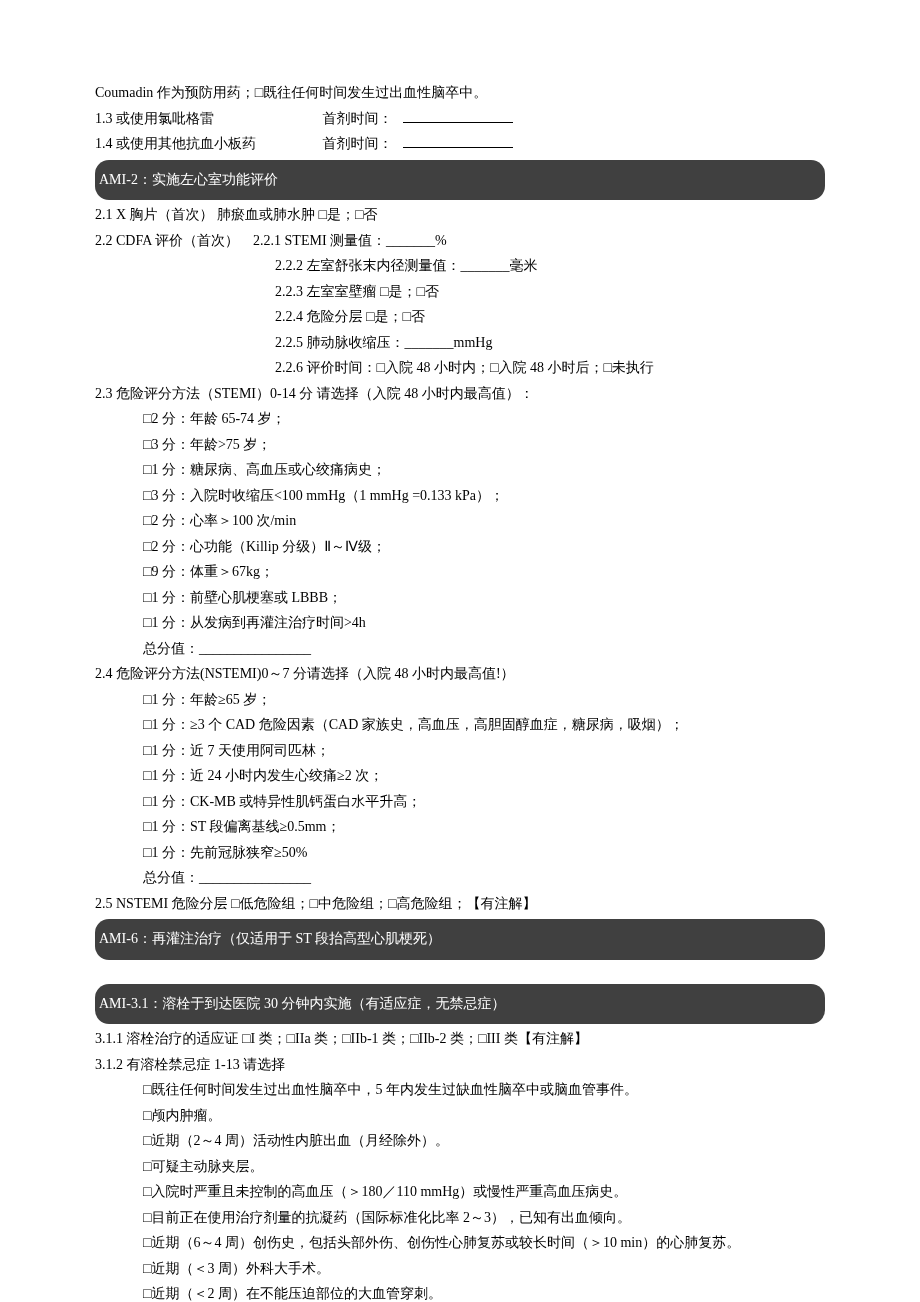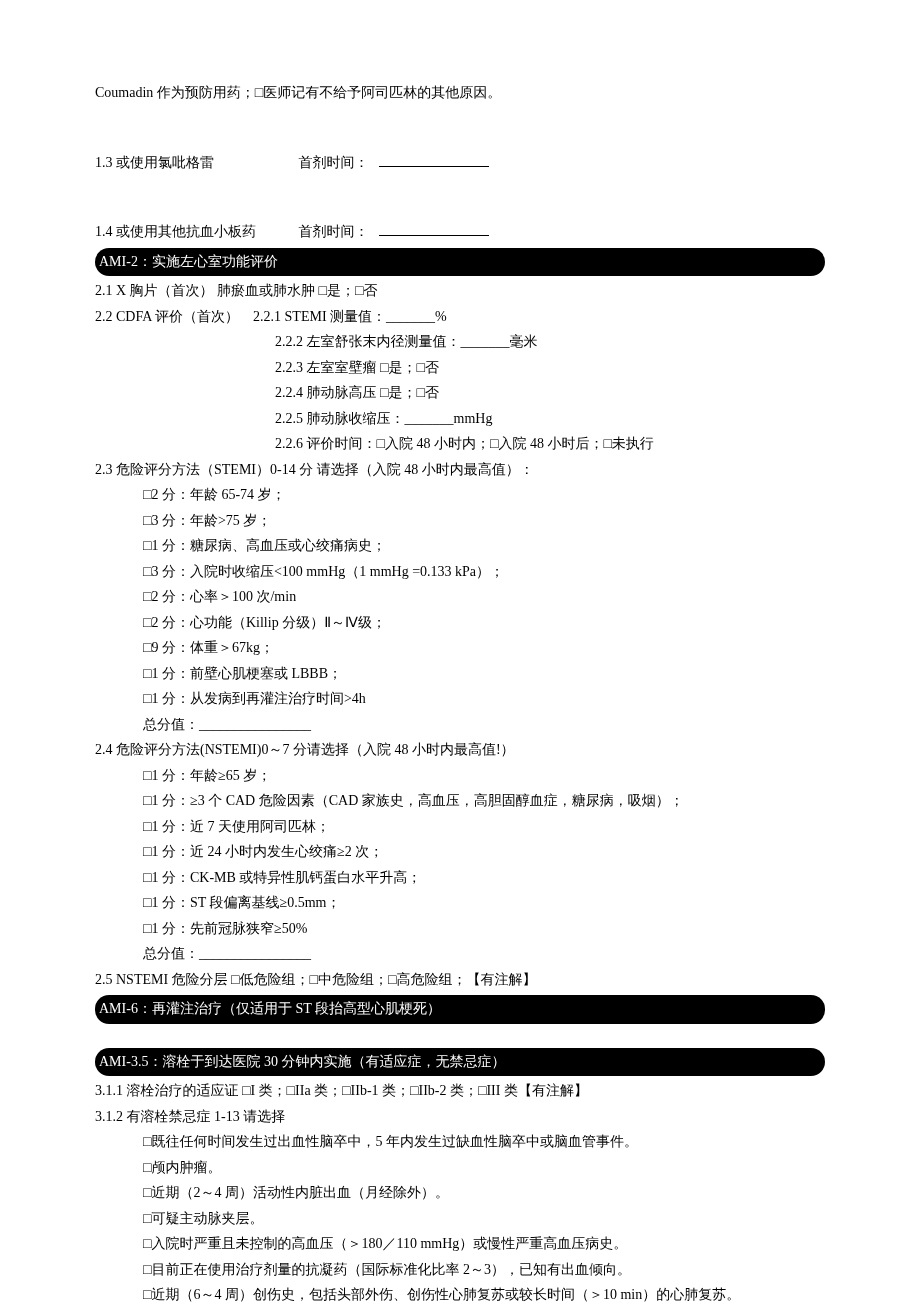--- a/index.html
+++ b/index.html
@@ -8,62 +8,62 @@
     color: #000;
     background: #fff;
     margin: 0;
     padding: 80px 95px 50px 95px;
     width: 920px;
     box-sizing: border-box;
     line-height: 1.75;
   }
   .line { margin: 1px 0; }
   .section-header {
-    background: #000000;
+    background: #404040;
     color: #fff;
-    padding: 2px 4px;
+    padding: 8px 4px;
     margin: 3px 0;
     font-size: 14px;
     border-radius: 14px;
   }
   .blank {
     display: inline-block;
     border-bottom: 1px solid #000;
     min-width: 110px;
     height: 1em;
     vertical-align: baseline;
   }
   .indent1 { padding-left: 48px; }
   .indent2 { padding-left: 180px; }
-  .timelabel { display:inline-block; width: 200px; margin-top: 44px;}
-  .time-prefix { display:inline-block; width: 80px;}
+  .timelabel { display:inline-block; width: 200px;}
+  .time-prefix { display:inline-block; width: 80px; margin-left: 24px;}
 </style>
 </head>
 <body>
 
-<div class="line">Coumadin 作为预防用药；□医师记有不给予阿司匹林的其他原因。</div>
+<div class="line">Coumadin 作为预防用药；□既往任何时间发生过出血性脑卒中。</div>
 <div class="line">
   <span class="timelabel">1.3  或使用氯吡格雷</span>
   <span class="time-prefix">首剂时间：</span><span class="blank"></span>
 </div>
 <div class="line">
   <span class="timelabel">1.4  或使用其他抗血小板药</span>
   <span class="time-prefix">首剂时间：</span><span class="blank"></span>
 </div>
 
 <div class="section-header">AMI-2：实施左心室功能评价</div>
 
 <div class="line">2.1 X 胸片（首次）   肺瘀血或肺水肿  □是；□否</div>
 <div class="line">
   <span>2.2 CDFA 评价（首次）</span>&nbsp;&nbsp;&nbsp;
   <span>2.2.1 STEMI 测量值：_______%</span>
 </div>
 <div class="line indent2">2.2.2 左室舒张末内径测量值：_______毫米</div>
 <div class="line indent2">2.2.3 左室室壁瘤   □是；□否</div>
-<div class="line indent2">2.2.4 肺动脉高压   □是；□否</div>
+<div class="line indent2">2.2.4 危险分层   □是；□否</div>
 <div class="line indent2">2.2.5 肺动脉收缩压：_______mmHg</div>
 <div class="line indent2">2.2.6 评价时间：□入院 48 小时内；□入院 48 小时后；□未执行</div>
 
 <div class="line">2.3  危险评分方法（STEMI）0-14 分  请选择（入院 48 小时内最高值）：</div>
 <div class="line indent1">□2 分：年龄 65-74 岁；</div>
 <div class="line indent1">□3 分：年龄&gt;75 岁；</div>
 <div class="line indent1">□1 分：糖尿病、高血压或心绞痛病史；</div>
 <div class="line indent1">□3 分：入院时收缩压&lt;100 mmHg（1 mmHg =0.133 kPa）；</div>
 <div class="line indent1">□2 分：心率＞100 次/min</div>
 <div class="line indent1">□2 分：心功能（Killip  分级）Ⅱ～Ⅳ级；</div>
@@ -81,21 +81,21 @@
 <div class="line indent1">□1 分：ST 段偏离基线≥0.5mm；</div>
 <div class="line indent1">□1 分：先前冠脉狭窄≥50%</div>
 <div class="line indent1">总分值：________________</div>
 
 <div class="line">2.5 NSTEMI 危险分层   □低危险组；□中危险组；□高危险组；【有注解】</div>
 
 <div class="section-header">AMI-6：再灌注治疗（仅适用于 ST 段抬高型心肌梗死）</div>
 
 <div style="height:18px"></div>
 
-<div class="section-header">AMI-3.5：溶栓于到达医院 30 分钟内实施（有适应症，无禁忌症）</div>
+<div class="section-header">AMI-3.1：溶栓于到达医院 30 分钟内实施（有适应症，无禁忌症）</div>
 
 <div class="line">3.1.1 溶栓治疗的适应证     □I 类；□IIa 类；□IIb-1 类；□IIb-2 类；□III 类【有注解】</div>
 <div class="line">3.1.2 有溶栓禁忌症 1-13    请选择</div>
 <div class="line indent1">□既往任何时间发生过出血性脑卒中，5 年内发生过缺血性脑卒中或脑血管事件。</div>
 <div class="line indent1">□颅内肿瘤。</div>
 <div class="line indent1">□近期（2～4 周）活动性内脏出血（月经除外）。</div>
 <div class="line indent1">□可疑主动脉夹层。</div>
 <div class="line indent1">□入院时严重且未控制的高血压（＞180／110 mmHg）或慢性严重高血压病史。</div>
 <div class="line indent1">□目前正在使用治疗剂量的抗凝药（国际标准化比率 2～3），已知有出血倾向。</div>
 <div class="line indent1">□近期（6～4 周）创伤史，包括头部外伤、创伤性心肺复苏或较长时间（＞10 min）的心肺复苏。</div>

